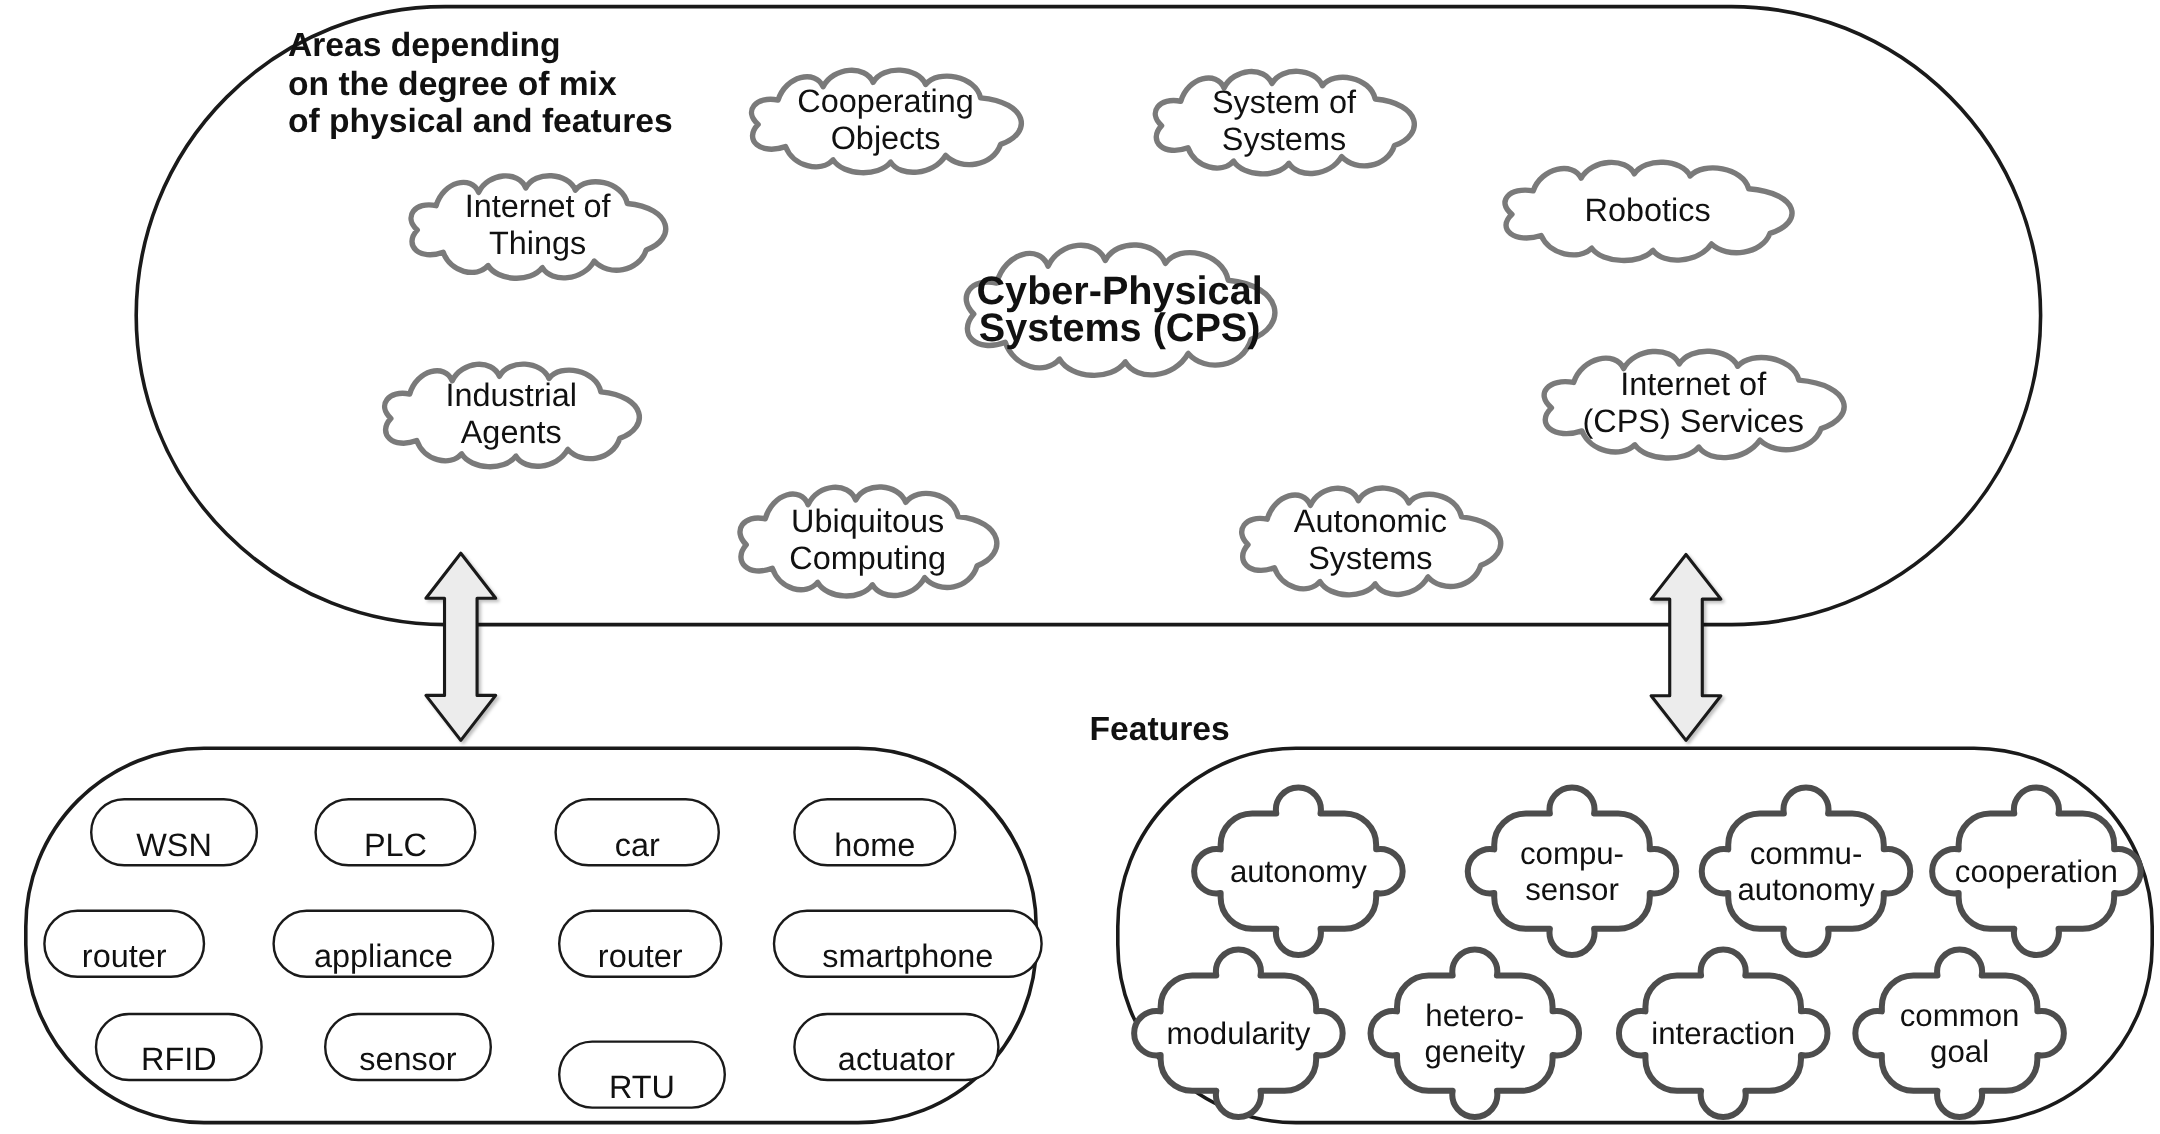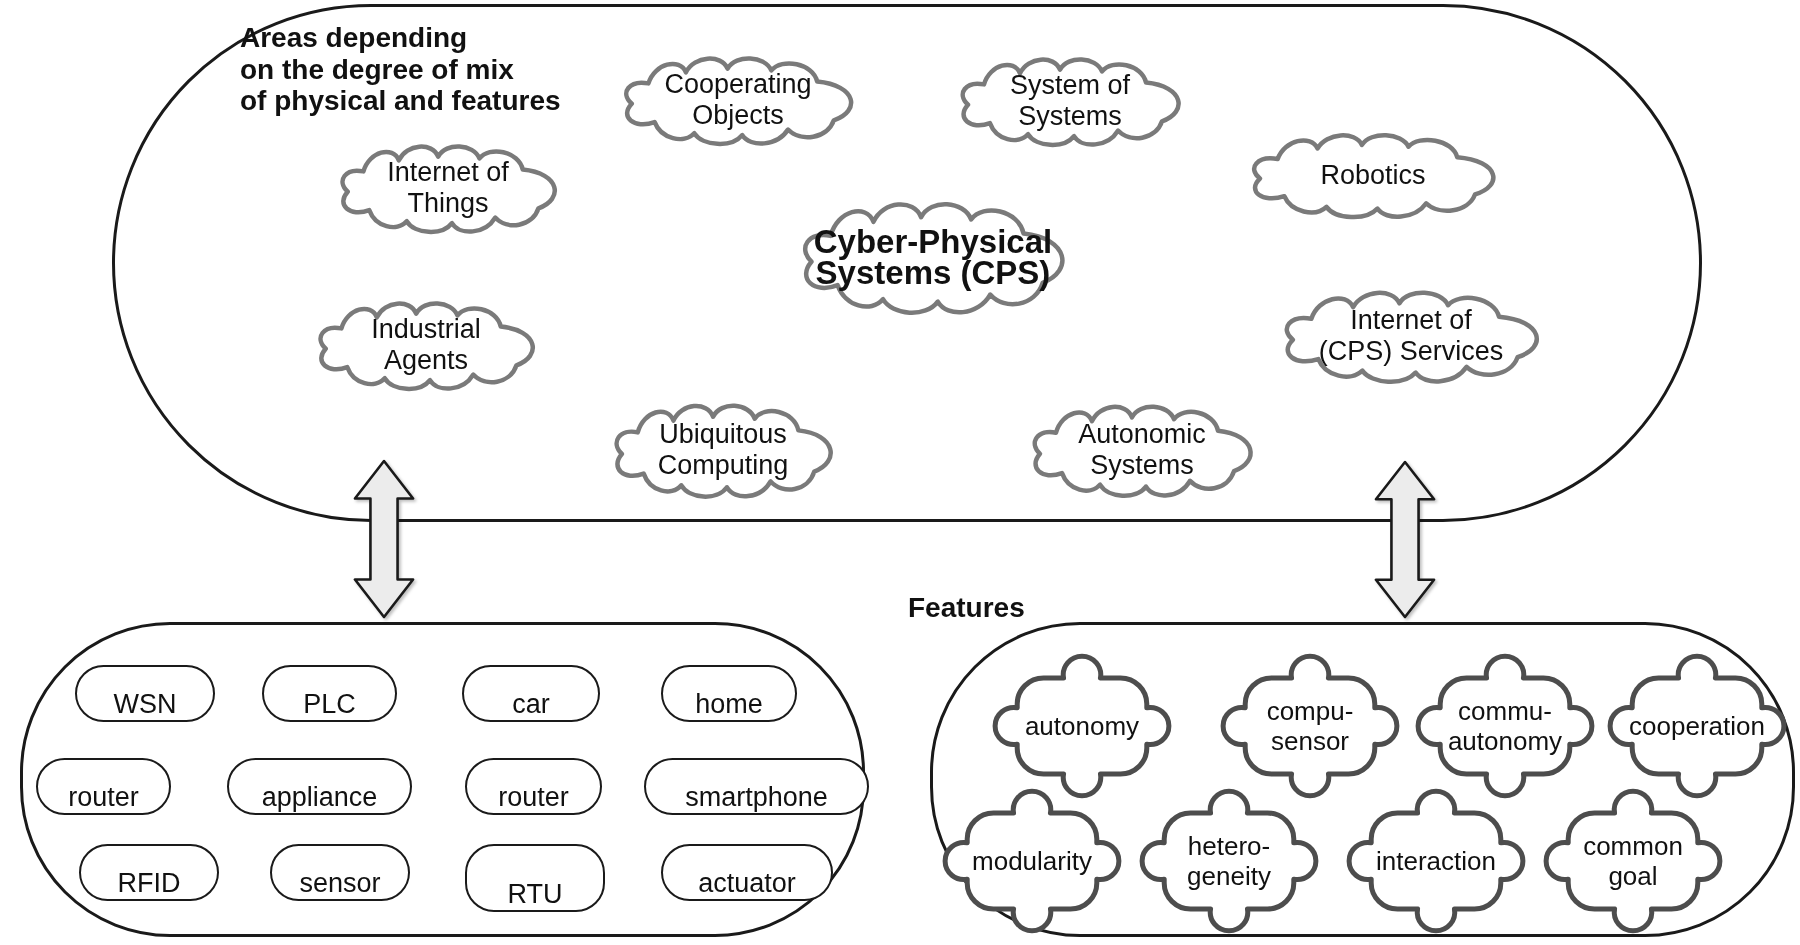--- a/index.html
+++ b/index.html
@@ -243,21 +243,21 @@
   </div>
       <div class="pill" style="left: 644px; top: 758px; width: 225px; height: 57px;">
     <span class="label">smartphone</span>
   </div>
       <div class="pill" style="left: 79px; top: 844px; width: 140px; height: 57px;">
     <span class="label">RFID</span>
   </div>
       <div class="pill" style="left: 270px; top: 844px; width: 140px; height: 57px;">
     <span class="label">sensor</span>
   </div>
-      <div class="pill" style="left: 465px; top: 844px; width: 140px; height: 68px;">
+      <div class="pill" style="left: 465px; top: 867px; width: 140px; height: 57px;">
     <span class="label">RTU</span>
   </div>
       <div class="pill" style="left: 661px; top: 844px; width: 172px; height: 57px;">
     <span class="label">actuator</span>
   </div>
     </div>
   <div id="blobs-layer">
       <div class="node blob" style="left: 1001px; top: 660px; width: 162px; height: 132px;">
     <svg viewBox="0 0 160 132" preserveAspectRatio="none">
       <path class="blob-shape" d="M 16 44

